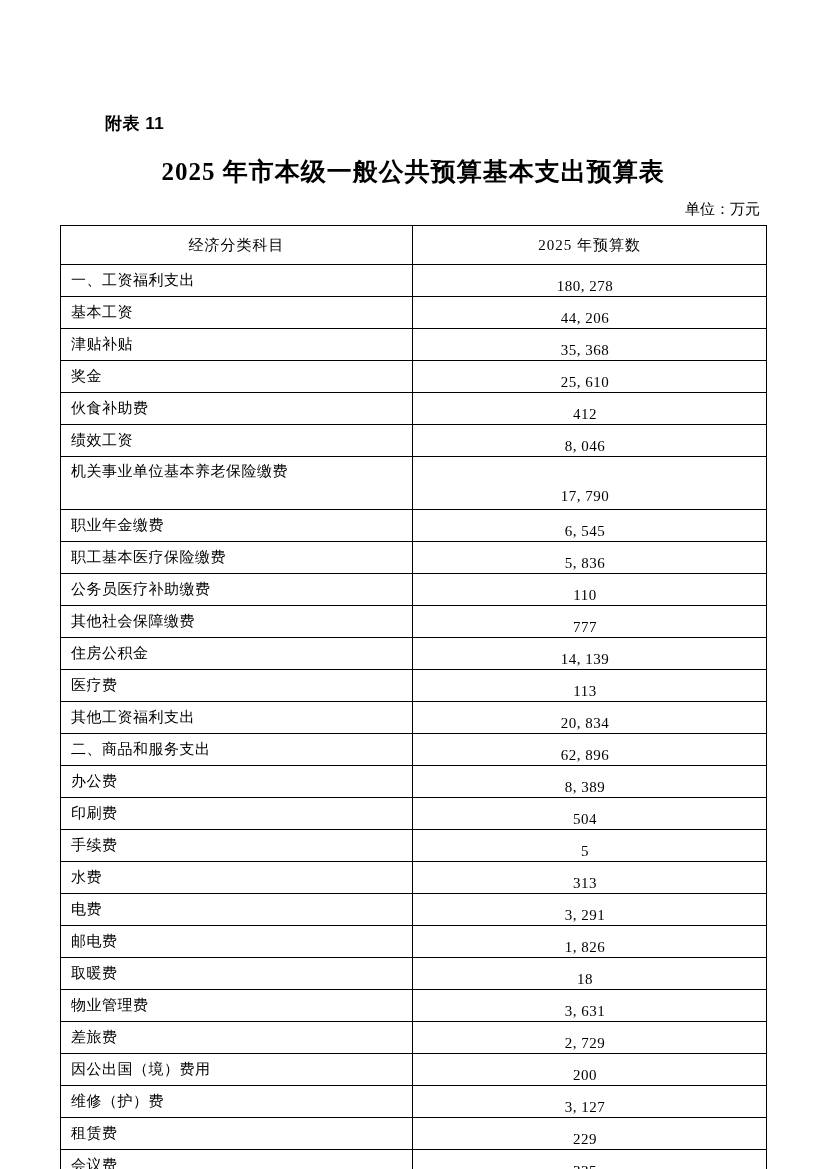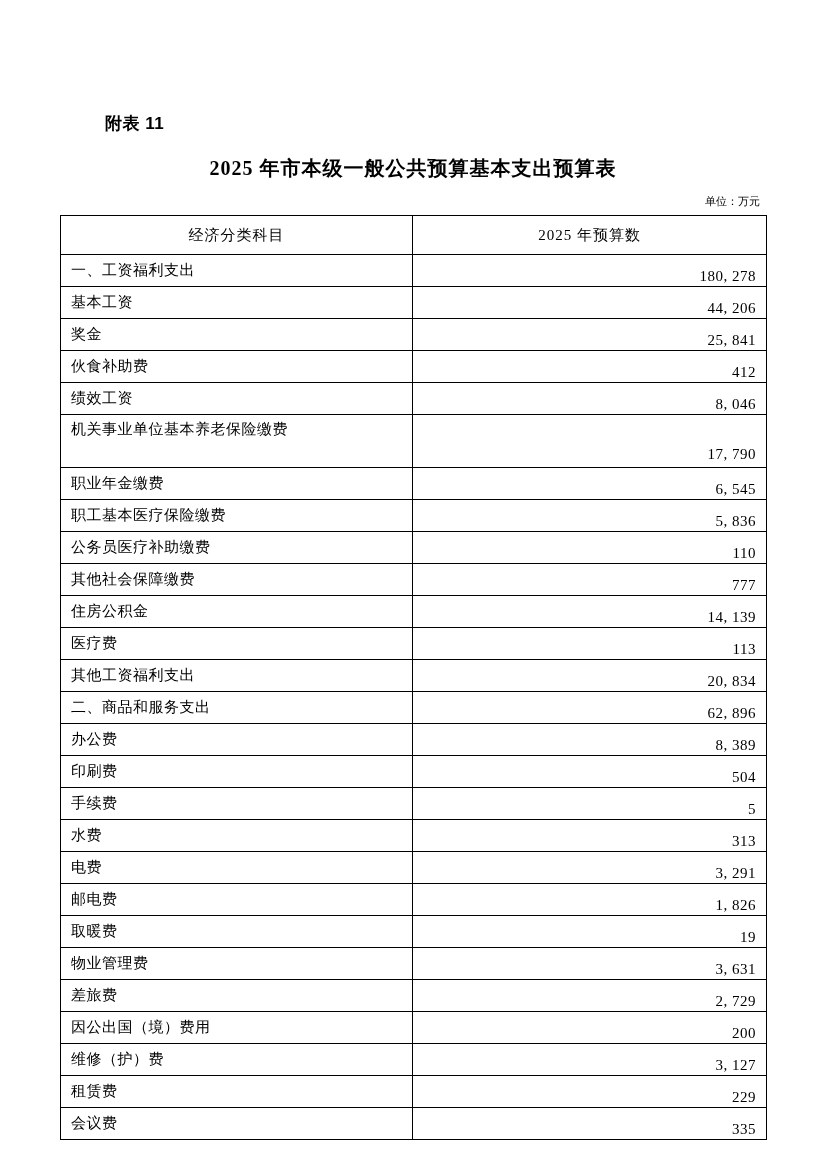--- a/index.html
+++ b/index.html
@@ -28,28 +28,28 @@
     font-family: "Liberation Sans", "DejaVu Sans", sans-serif;
     font-size: 17px;
     font-weight: bold;
     margin-left: 45px;
     letter-spacing: 0.5px;
   }
   .doc-title {
     text-align: center;
     font-family: "Liberation Serif", "DejaVu Serif", serif;
     font-weight: bold;
-    font-size: 20px;
+    font-size: 25px;
     letter-spacing: 1px;
     margin-top: 20px;
     margin-bottom: 0;
   }
   .unit-line {
     text-align: right;
-    font-size: 11px;
+    font-size: 15px;
     margin-top: 12px;
     margin-bottom: 6px;
     padding-right: 6px;
     font-family: "Liberation Serif", "DejaVu Serif", serif;
   }
   table.budget {
     border-collapse: collapse;
     width: 706px;
     margin: 0 auto;
     table-layout: fixed;
@@ -66,21 +66,21 @@
     height: 36px;
     letter-spacing: 1px;
   }
   table.budget td.item {
     text-align: left;
     padding-left: 10px;
     height: 29px;
     letter-spacing: 0.5px;
   }
   table.budget td.amount {
-    text-align: right;
+    text-align: center;
     padding-right: 10px;
     height: 29px;
     font-family: "Liberation Serif", "DejaVu Serif", serif;
     letter-spacing: 0.5px;
     vertical-align: bottom;
   }
   table.budget tr.tall td {
     height: 46px;
   }
   table.budget tr.tall td.item {
@@ -119,22 +119,26 @@
     <tbody>
         <tr>
           <td class="item">一、工资福利支出</td>
           <td class="amount">180, 278</td>
         </tr>
         <tr>
           <td class="item">基本工资</td>
           <td class="amount">44, 206</td>
         </tr>
         <tr>
+          <td class="item">津贴补贴</td>
+          <td class="amount">35, 368</td>
+        </tr>
+        <tr>
           <td class="item">奖金</td>
-          <td class="amount">25, 841</td>
+          <td class="amount">25, 610</td>
         </tr>
         <tr>
           <td class="item">伙食补助费</td>
           <td class="amount">412</td>
         </tr>
         <tr>
           <td class="item">绩效工资</td>
           <td class="amount">8, 046</td>
         </tr>
         <tr class="tall">
@@ -192,21 +196,21 @@
         <tr>
           <td class="item">电费</td>
           <td class="amount">3, 291</td>
         </tr>
         <tr>
           <td class="item">邮电费</td>
           <td class="amount">1, 826</td>
         </tr>
         <tr>
           <td class="item">取暖费</td>
-          <td class="amount">19</td>
+          <td class="amount">18</td>
         </tr>
         <tr>
           <td class="item">物业管理费</td>
           <td class="amount">3, 631</td>
         </tr>
         <tr>
           <td class="item">差旅费</td>
           <td class="amount">2, 729</td>
         </tr>
         <tr>

